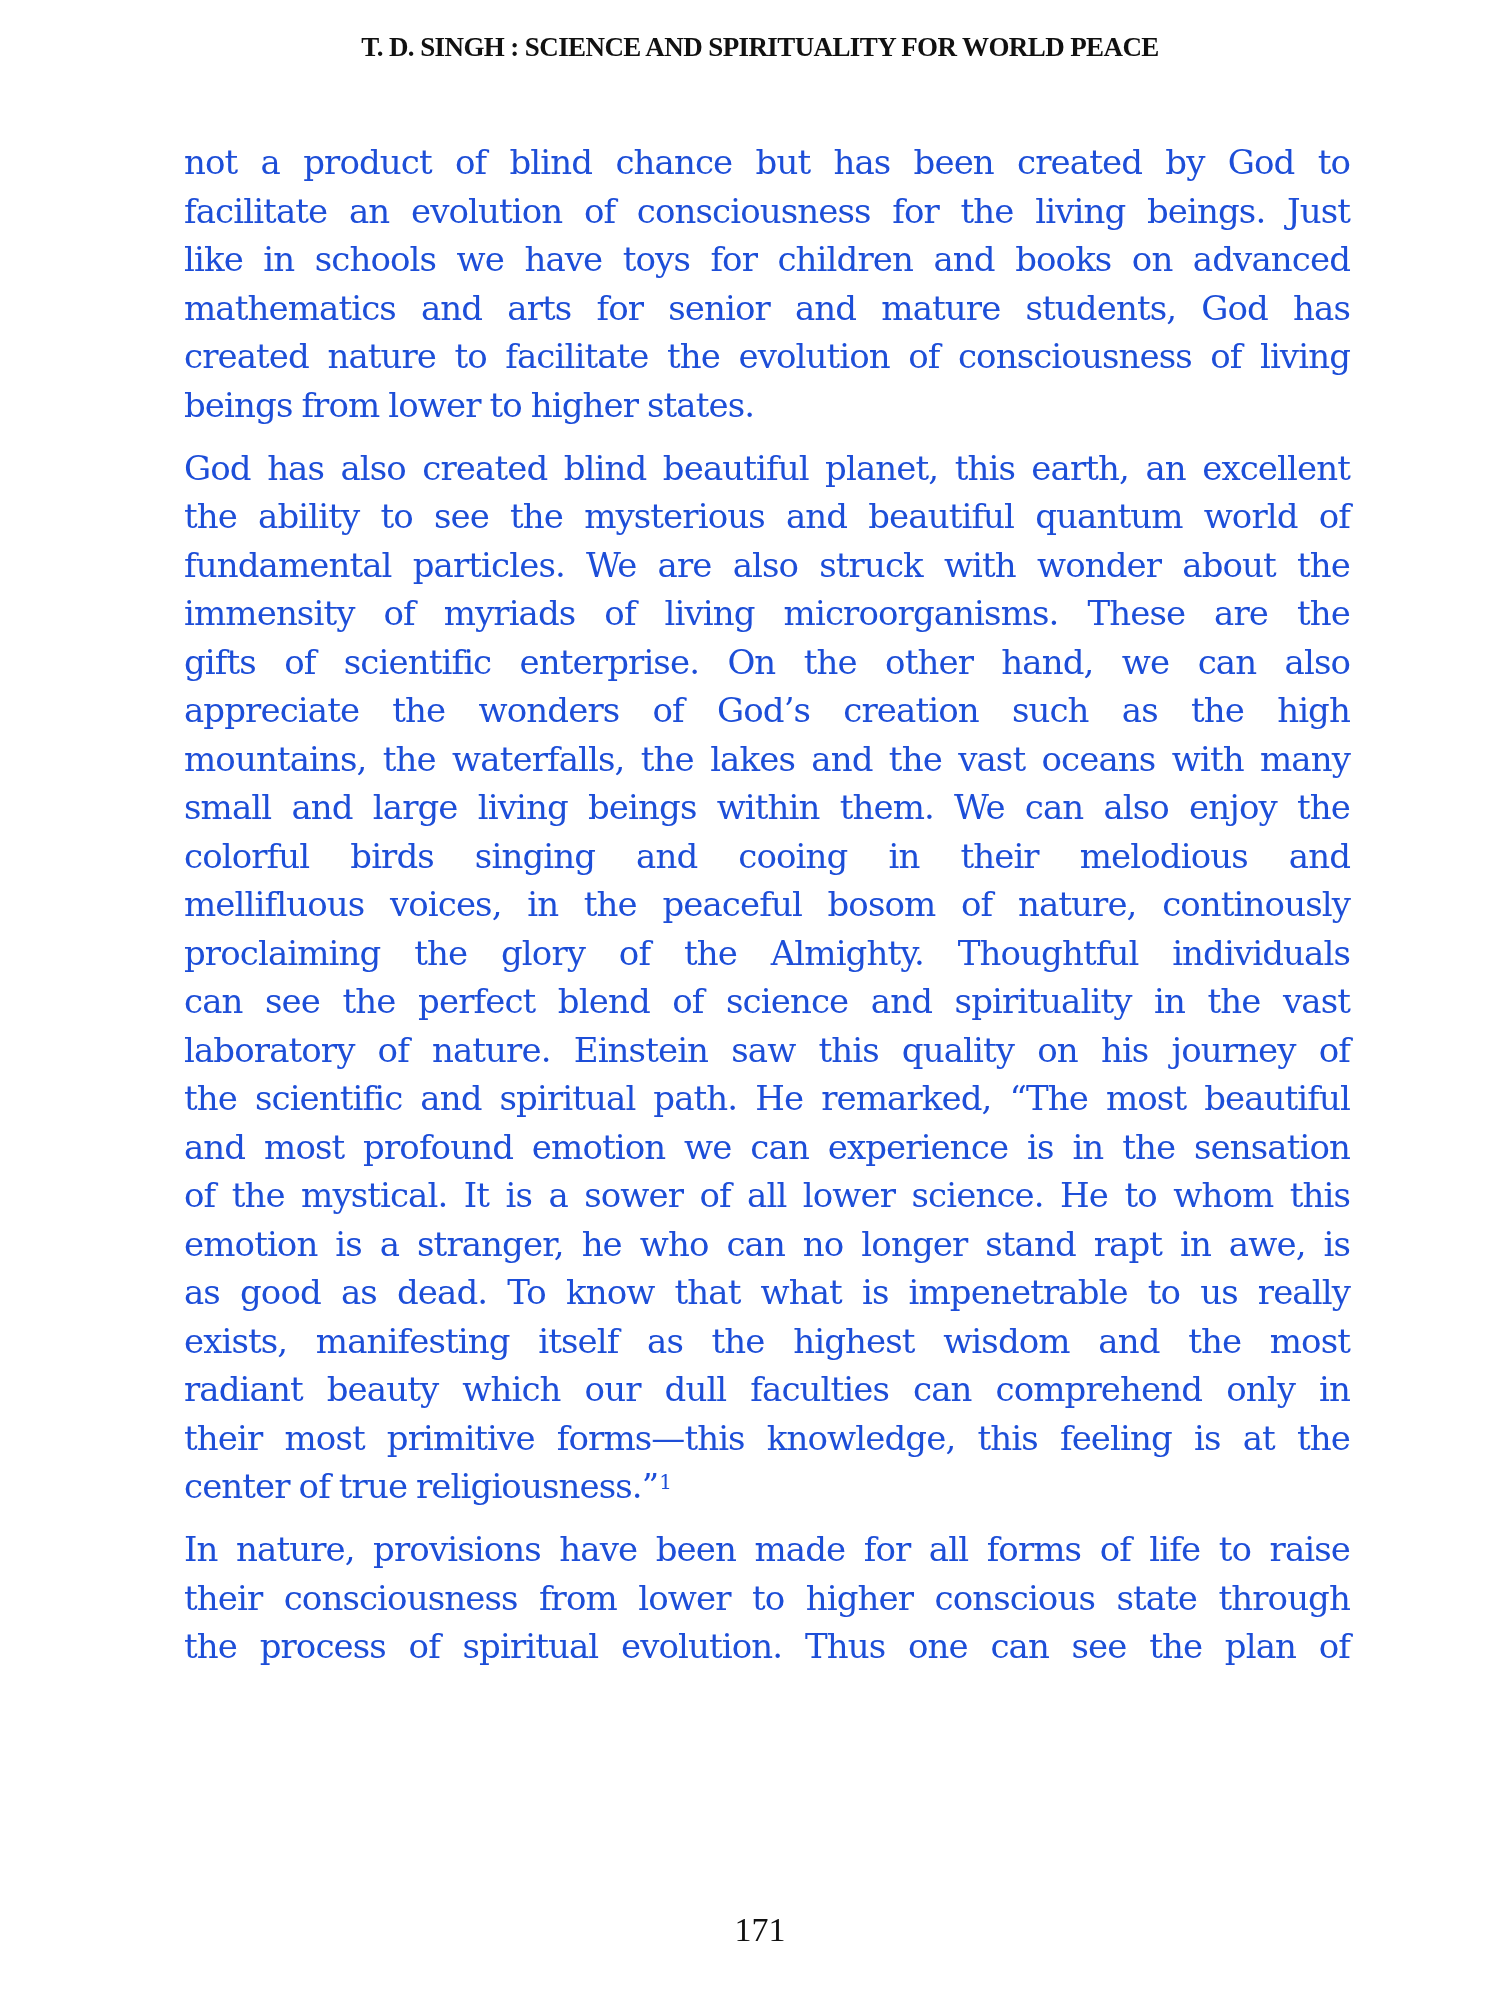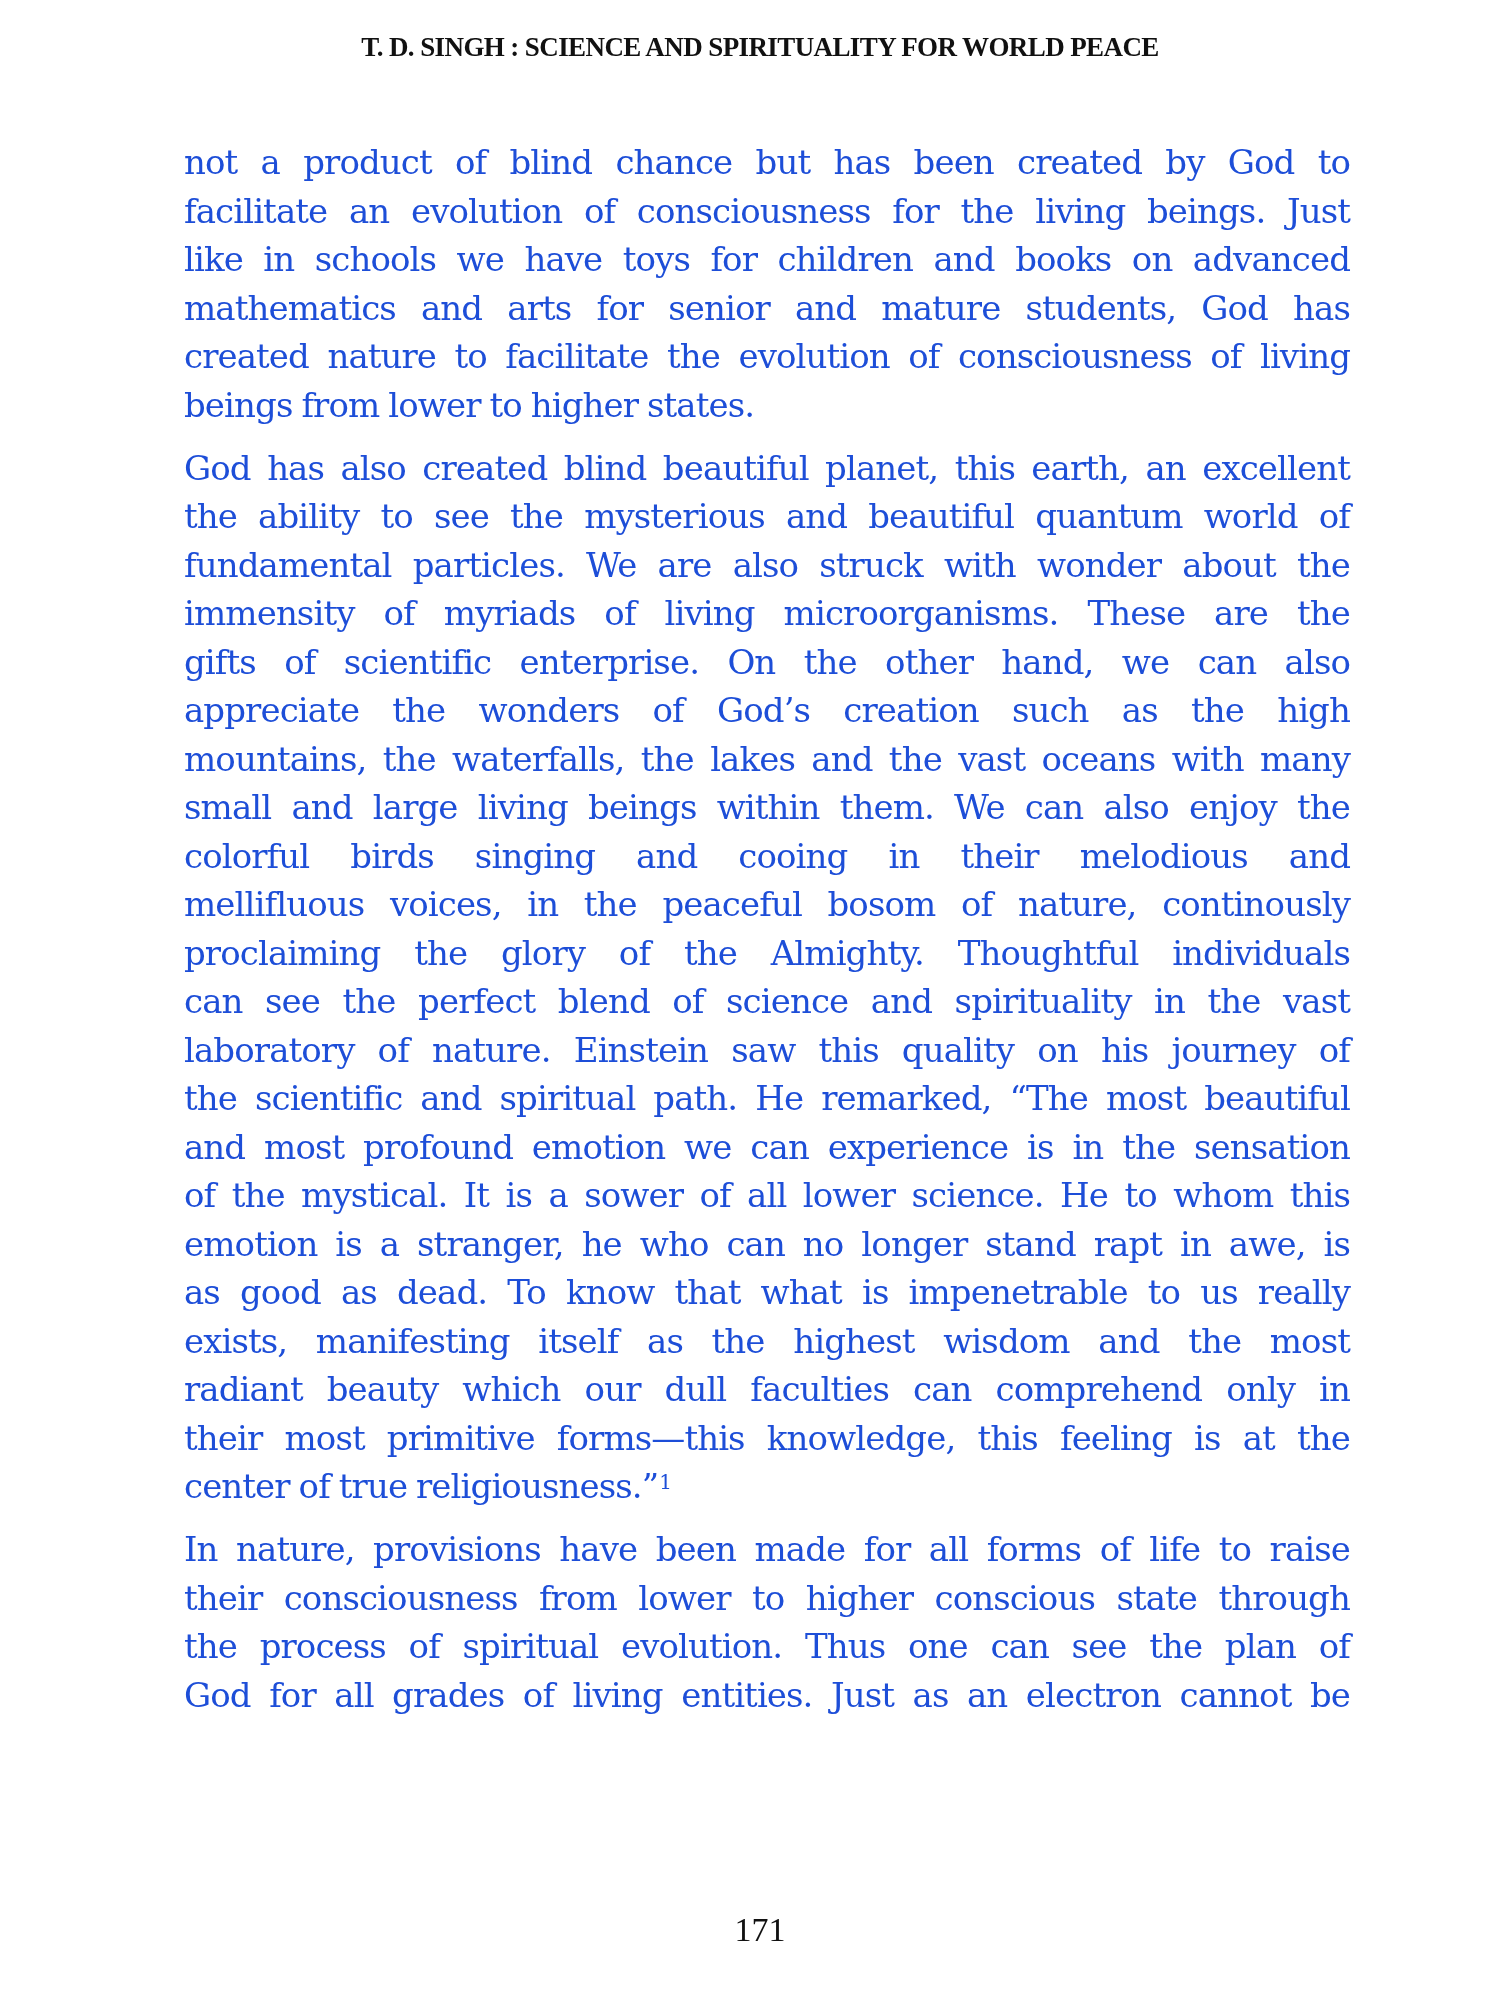--- a/index.html
+++ b/index.html
@@ -122,18 +122,17 @@
     <span class="line"><span class="line-inner" style="white-space: normal;">exists, manifesting itself as the highest wisdom and the most</span></span>
     <span class="line"><span class="line-inner" style="white-space: normal;">radiant beauty which our dull faculties can comprehend only in</span></span>
     <span class="line"><span class="line-inner" style="white-space: normal;">their most primitive forms—this knowledge, this feeling is at the</span></span>
     <span class="line last"><span class="line-inner" style="white-space: normal;"><span>center of true religiousness.”</span><sup class="footnote">1</sup></span></span>
   </div>
 
   <div class="para">
     <span class="line"><span class="line-inner" style="white-space: normal;">In nature, provisions have been made for all forms of life to raise</span></span>
     <span class="line"><span class="line-inner" style="white-space: normal;">their consciousness from lower to higher conscious state through</span></span>
     <span class="line"><span class="line-inner" style="white-space: normal;">the process of spiritual evolution. Thus one can see the plan of</span></span>
-    <span class="line"><span class="line-inner" style="white-space: normal;">God for all grades of living entities.  Just as an electron cannot be</span></span>
   </div>
 
 </div>
 
 <div class="page-number">171</div>
 
 </body></html>

